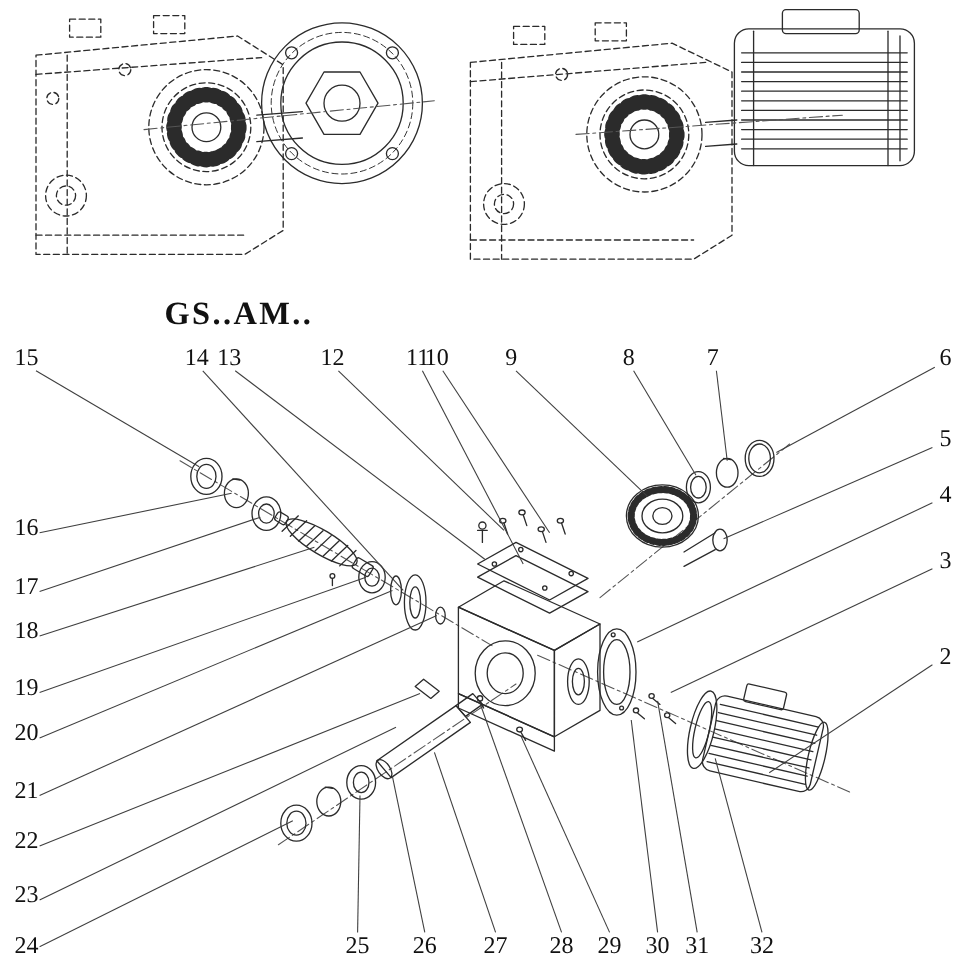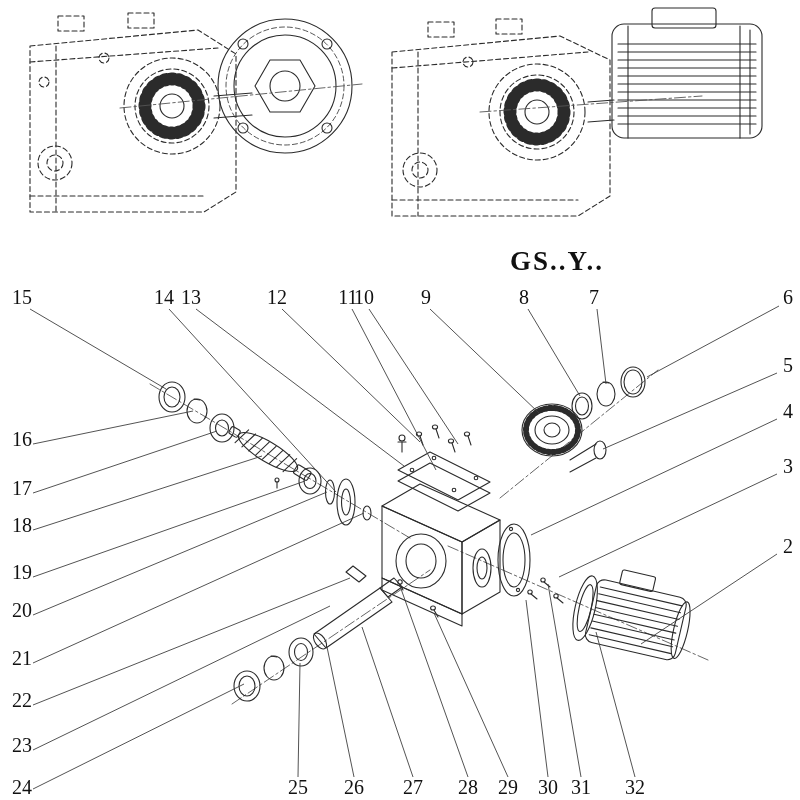--- a/index.html
+++ b/index.html
@@ -347,14 +347,14 @@
         <text x="354" y="794" class="callout">26</text>
         <text x="413" y="794" class="callout">27</text>
         <text x="468" y="794" class="callout">28</text>
         <text x="508" y="794" class="callout">29</text>
         <text x="548" y="794" class="callout">30</text>
         <text x="581" y="794" class="callout">31</text>
         <text x="635" y="794" class="callout">32</text>
       </g>
   </svg>
 
-  <div class="caption" id="cap-right">GS..Y..</div>
+  <div class="caption" id="cap-left">GS..AM..</div>
 </div>
 
 </body></html>

